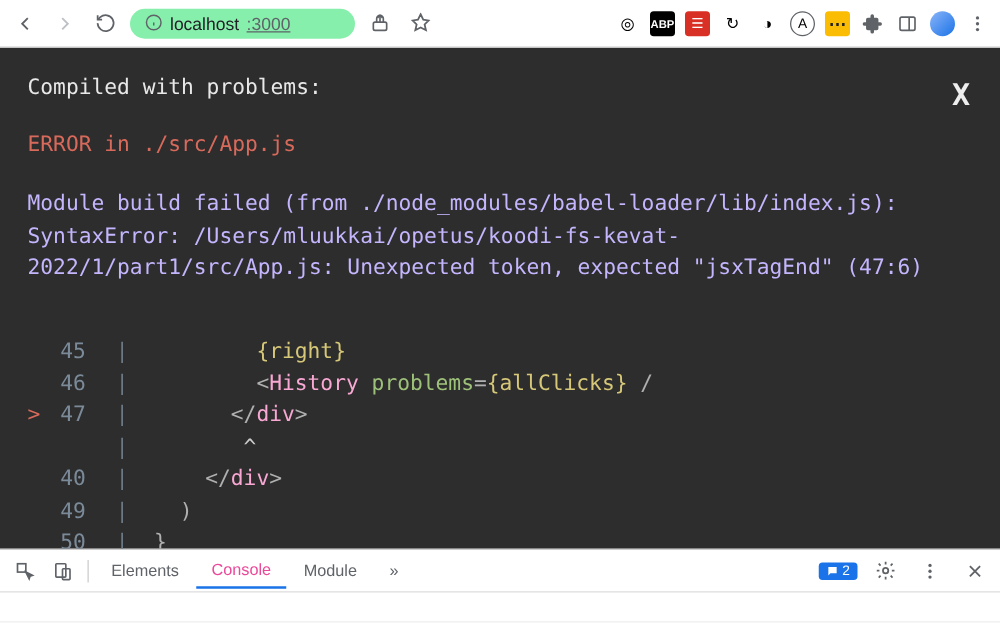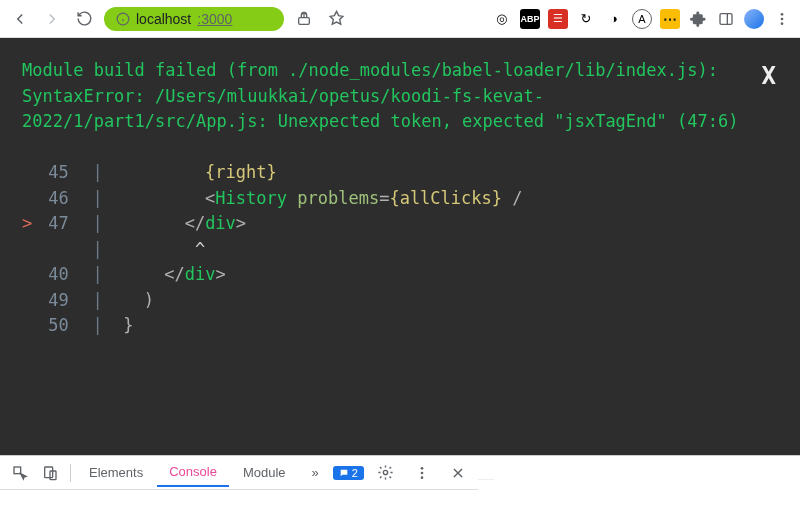--- a/index.html
+++ b/index.html
@@ -22,23 +22,22 @@
 }
 .nav-btn {
   width: 24px; height: 24px;
   display: flex; align-items: center; justify-content: center;
   color: #5f6368;
   border-radius: 50%;
 }
 .addr-bar {
   flex: 0 0 auto;
   display: flex;
-  align-items: center;
   gap: 6px;
-  background: #84cc16;
+  background: #86efac;
   border-radius: 14px;
   padding: 4px 12px;
   width: 180px;
   color: #5f6368;
   font-size: 14px;
 }
 .addr-host { color: #202124; }
 .addr-port { color: #5f6368; text-decoration: underline; }
 .toolbar-spacer { flex: 1; }
 .ext-icon {
@@ -84,34 +83,34 @@
 .overlay-close {
   position: absolute;
   top: 20px; right: 24px;
   color: #eee;
   font-weight: 700;
   font-size: 24px;
   cursor: pointer;
 }
 .ov-title { color: #e8e8e8; margin-bottom: 20px; }
 .ov-error { color: #d86a5c; margin-bottom: 22px; }
-.ov-msg { color: #22c55e; white-space: pre-wrap; }
+.ov-msg { color: #c4b5fd; margin-bottom: 16px; white-space: pre-wrap; }
 .code-block { white-space: pre; font-size: 17px; }
 .ln { color: #7b8a99; display:inline-block; width: 34px; }
 .pipe { color: #6b7885; }
 .marker { color: #d86a5c; display:inline-block; width:16px; }
-.tag { color: #22c55e; }
+.tag { color: #f9a8d4; }
 .attr { color: #9ec17a; }
 .brace { color: #d6c878; }
 .punct { color: #b0b0b0; }
 .devtools {
-  height: 58px;
+  height: 74px;
   border-top: 1px solid #ccc;
   display: flex;
-  flex-direction: row;
+  flex-direction: column;
   background: #fff;
 }
 .dt-tabs {
   display: flex;
   align-items: center;
   height: 34px;
   padding: 0 6px;
   gap: 2px;
   border-bottom: 1px solid #ddd;
 }
@@ -221,20 +220,22 @@
   <div class="behind">
     <span>0</span>
     <button class="btn">left</button>
     <button class="btn">right</button>
     <span>1</span><br>
     <span>button pressed: R</span>
   </div>
 
   <div class="overlay">
     <div class="overlay-close">X</div>
+    <div class="ov-title">Compiled with problems:</div>
+    <div class="ov-error">ERROR in ./src/App.js</div>
     <div class="ov-msg">Module build failed (from ./node_modules/babel-loader/lib/index.js):
 SyntaxError: /Users/mluukkai/opetus/koodi-fs-kevat-2022/1/part1/src/App.js: Unexpected token, expected "jsxTagEnd" (47:6)</div>
 
     <div class="code-block">
 <span class="marker"> </span> <span class="ln">45</span> <span class="pipe">|</span>          <span class="brace">{right}</span>
 <span class="marker"> </span> <span class="ln">46</span> <span class="pipe">|</span>          <span class="punct">&lt;</span><span class="tag">History</span> <span class="attr">problems</span><span class="punct">=</span><span class="brace">{allClicks}</span> <span class="punct">/</span>
 <span class="marker">&gt;</span> <span class="ln">47</span> <span class="pipe">|</span>        <span class="punct">&lt;/</span><span class="tag">div</span><span class="punct">&gt;</span>
 <span class="marker"> </span> <span class="ln">  </span> <span class="pipe">|</span>         <span class="caret">^</span>
 <span class="marker"> </span> <span class="ln">40</span> <span class="pipe">|</span>      <span class="punct">&lt;/</span><span class="tag">div</span><span class="punct">&gt;</span>
 <span class="marker"> </span> <span class="ln">49</span> <span class="pipe">|</span>    <span class="punct">)</span>

